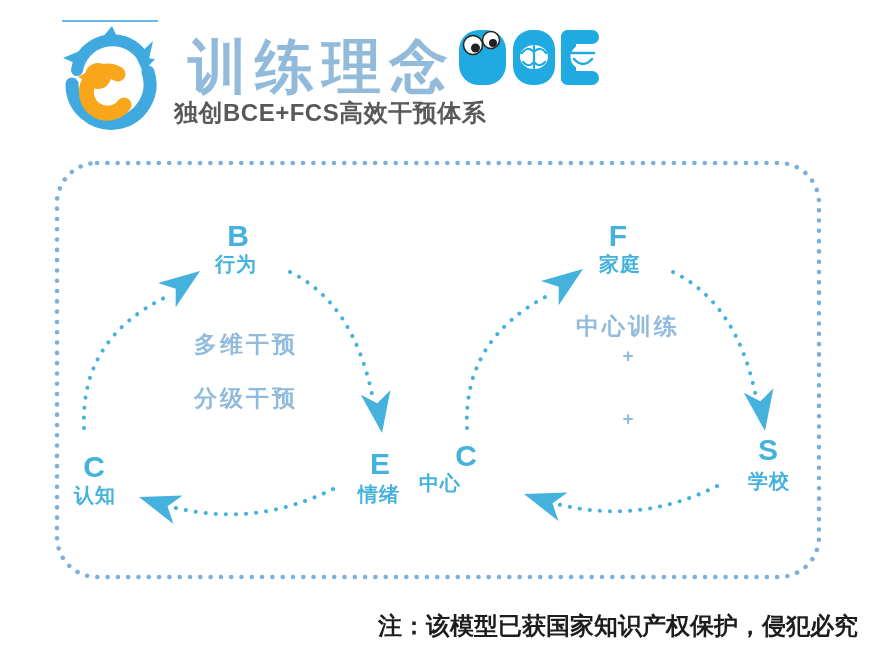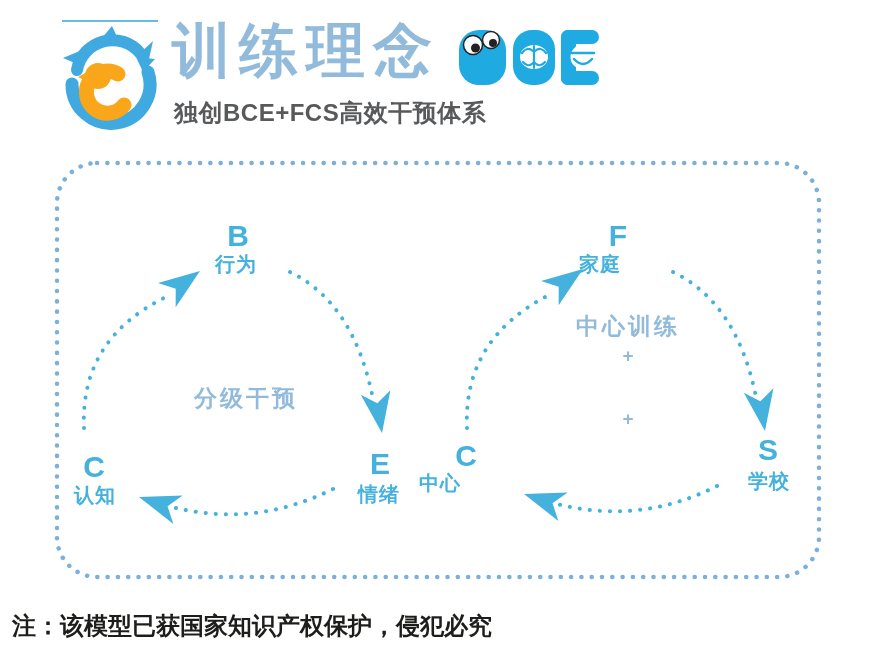--- a/index.html
+++ b/index.html
@@ -14,38 +14,38 @@
   }
   html,body{margin:0;padding:0;background:#fff;}
   .page{
     position:relative;width:874px;height:662px;background:#ffffff;overflow:hidden;
     font-family:"Liberation Sans","DejaVu Sans",sans-serif;
   }
   
   .brand-topline{position:absolute;left:62px;top:20px;width:96px;height:2px;background:#67B9E6;}
   .dolphin{position:absolute;left:60px;top:26px;}
   .page-title{
-    position:absolute;left:172px;top:18px;margin:0;
+    position:absolute;left:172px;top:18px;margin:16px;
     font-size:59px;line-height:66px;font-weight:bold;letter-spacing:8px;color:var(--muted);
   }
   .bce{position:absolute;left:456px;top:22px;}
   .page-subtitle{
     position:absolute;left:174px;top:97px;
     font-size:24px;font-weight:bold;color:var(--gray);letter-spacing:0.5px;
   }
   
   .art{position:absolute;left:0;top:0;}
   .lbl{position:absolute;transform:translate(-50%,-50%);white-space:nowrap;font-weight:bold;}
   .v-letter{font-size:30px;color:var(--bright);}
   .v-label{font-size:20px;color:var(--bright);letter-spacing:1px;}
   .c-line{font-size:23px;color:var(--muted);letter-spacing:3px;}
   .c-plus{font-size:19px;color:var(--muted);}
   
   .ip-note{
-    position:absolute;left:12px;top:610px;width:858px;text-align:left;
+    position:absolute;left:0;top:610px;width:858px;text-align:right;
     font-size:24px;font-weight:bold;color:var(--note);
   }
 </style>
 </head>
 <body>
 
 <div class="page">
 
   <div class="brand-topline"></div>
 
@@ -132,24 +132,25 @@
       </g>
     </g>
   </svg>
 
   <div class="lbl v-letter" style="left:238px;top:236px">B</div>
   <div class="lbl v-label" style="left:236px;top:264px">行为</div>
   <div class="lbl v-letter" style="left:94px;top:467px">C</div>
   <div class="lbl v-label" style="left:95px;top:495px">认知</div>
   <div class="lbl v-letter" style="left:380px;top:464px">E</div>
   <div class="lbl v-label" style="left:379px;top:494px">情绪</div>
+  <div class="lbl c-line" style="left:246px;top:344px">多维干预</div>
   <div class="lbl c-line" style="left:246px;top:398px">分级干预</div>
 
   <div class="lbl v-letter" style="left:618px;top:236px">F</div>
-  <div class="lbl v-label" style="left:600px;top:264px">家庭</div>
+  <div class="lbl v-label" style="left:620px;top:264px">家庭</div>
   <div class="lbl v-letter" style="left:466px;top:456px">C</div>
   <div class="lbl v-label" style="left:440px;top:483px">中心</div>
   <div class="lbl v-letter" style="left:768px;top:450px">S</div>
   <div class="lbl v-label" style="left:769px;top:481px">学校</div>
   <div class="lbl c-line" style="left:628px;top:326px">中心训练</div>
   <div class="lbl c-plus" style="left:628px;top:356px">+</div>
   <div class="lbl c-plus" style="left:628px;top:419px">+</div>
 
   <div class="ip-note">注：该模型已获国家知识产权保护，侵犯必究</div>
 

